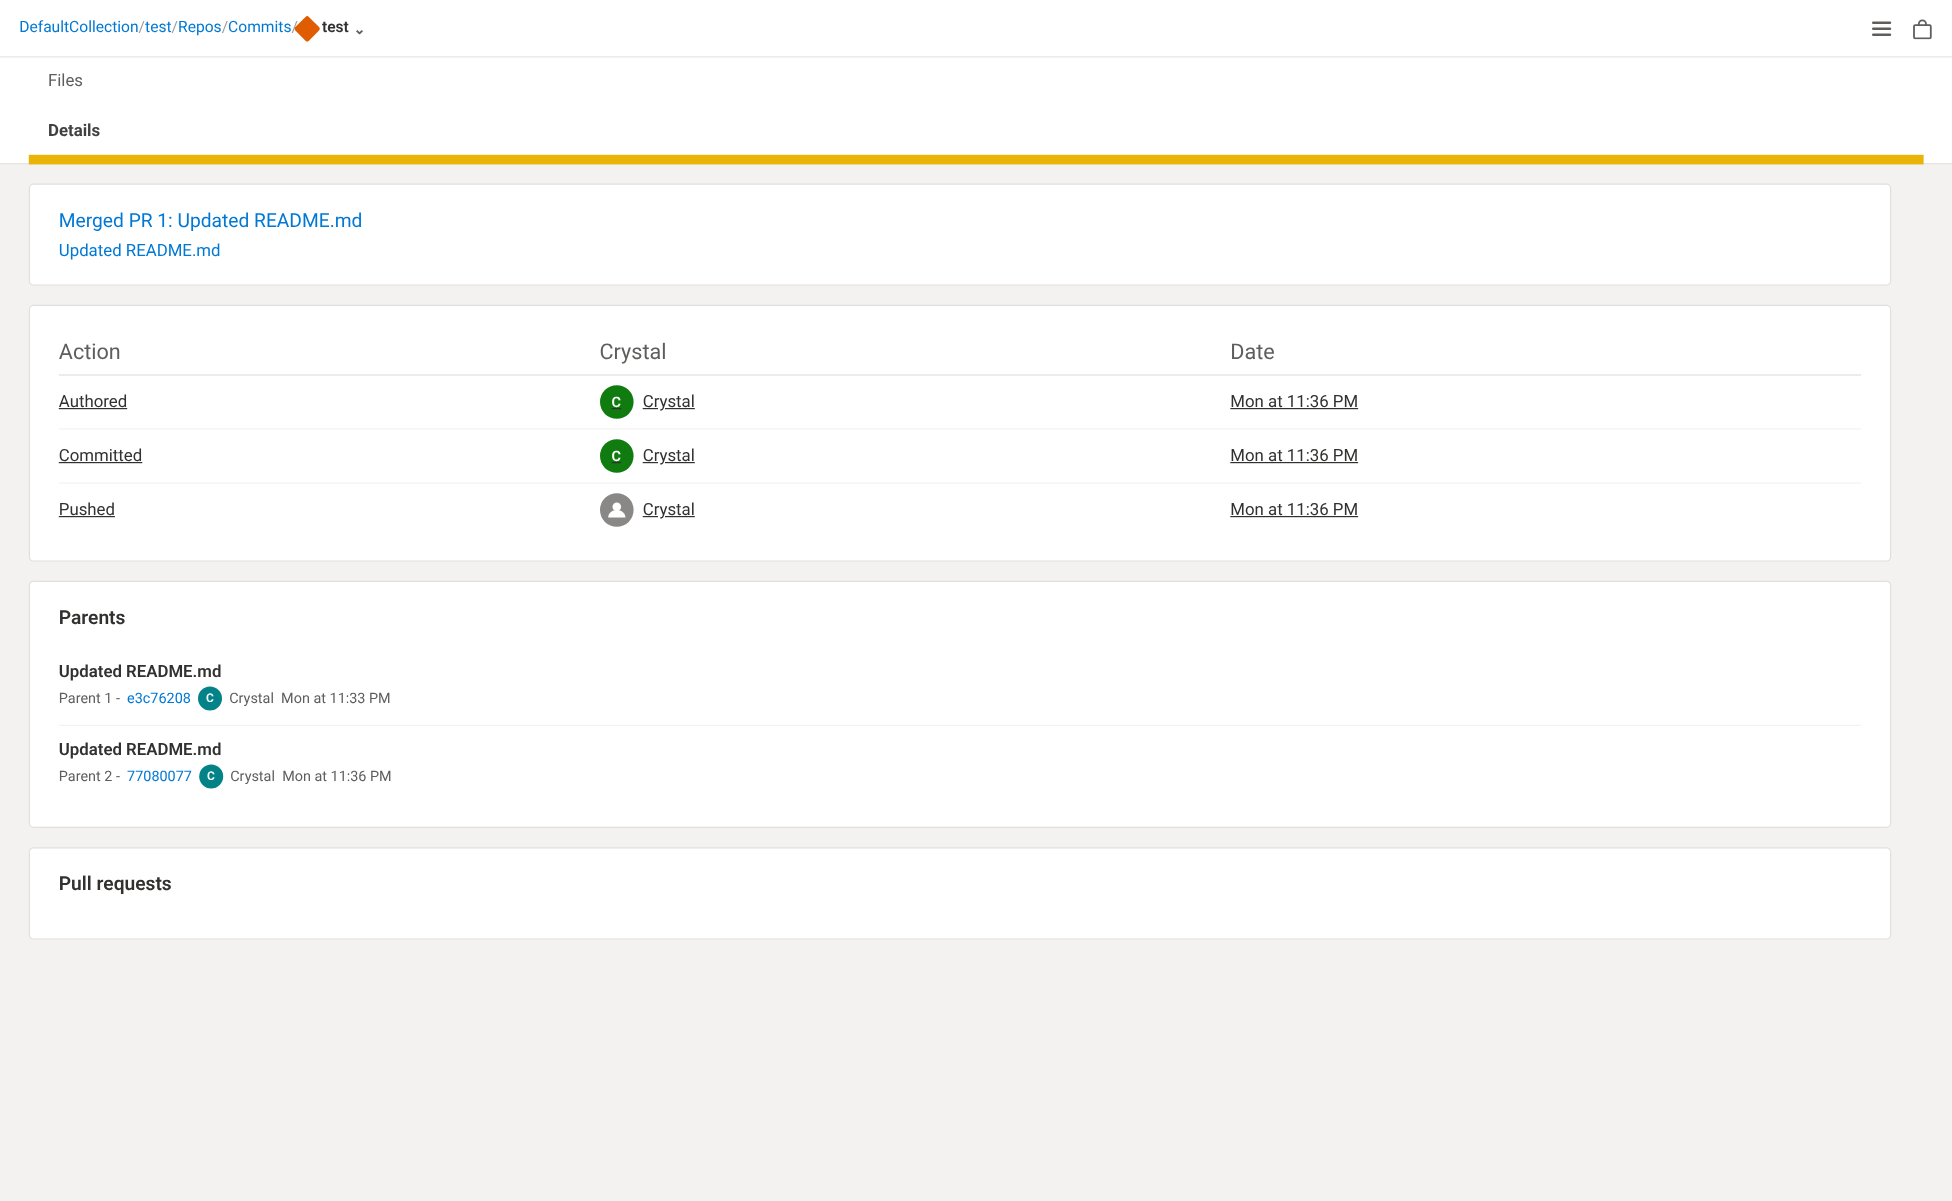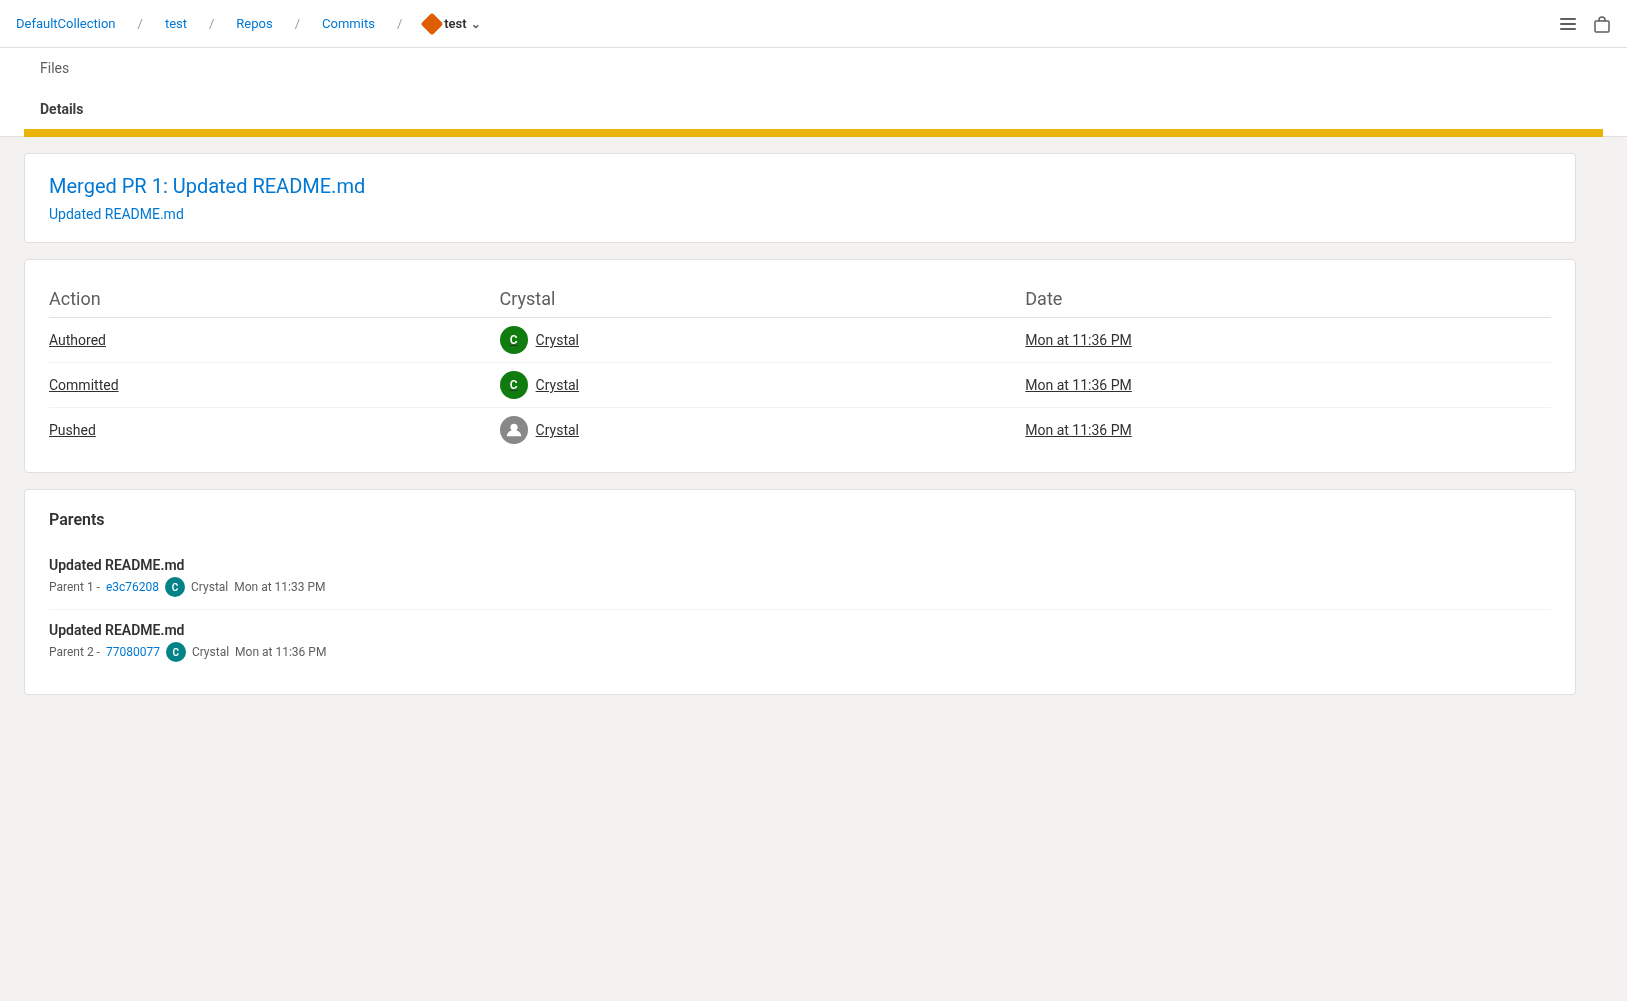--- a/index.html
+++ b/index.html
@@ -16,21 +16,21 @@
       border-bottom: 1px solid #e1dfdd;
       padding: 0 16px;
       height: 48px;
       display: flex;
       align-items: center;
       justify-content: space-between;
     }
     .breadcrumb {
       display: flex;
       align-items: center;
-      gap: 22px;
+      gap: 0;
       font-size: 13px;
       color: #605e5c;
     }
     .breadcrumb a {
       color: #0078d4;
       text-decoration: none;
     }
     .breadcrumb .separator { color: #a19f9d; }
     .breadcrumb .current-item {
       display: flex;
@@ -97,21 +97,21 @@
     
     .card {
       background: #fff;
       border: 1px solid #e1dfdd;
       border-radius: 4px;
       padding: 20px 24px;
       margin-bottom: 16px;
     }
 
     .commit-message-primary {
-      font-size: 20px;
+      font-size: 16px;
       color: #0078d4;
       cursor: pointer;
       margin-bottom: 8px;
       font-weight: 400;
     }
     .commit-message-secondary {
       font-size: 14px;
       color: #0078d4;
       cursor: pointer;
     }
@@ -336,14 +336,17 @@
             <span>Parent  2  -</span>
             <span class="hash">77080077</span>
             <div class="avatar-small" style="background: rgb(3, 131, 135);">C</div>
             <span>Crystal</span>
             <span>Mon at 11:36 PM</span>
           </div>
         </div>
       </div>
   </div>
 
+  <div class="card">
+    <div class="section-title">Pull requests</div>
+  </div>
 
 </div>
 
 </body></html>

